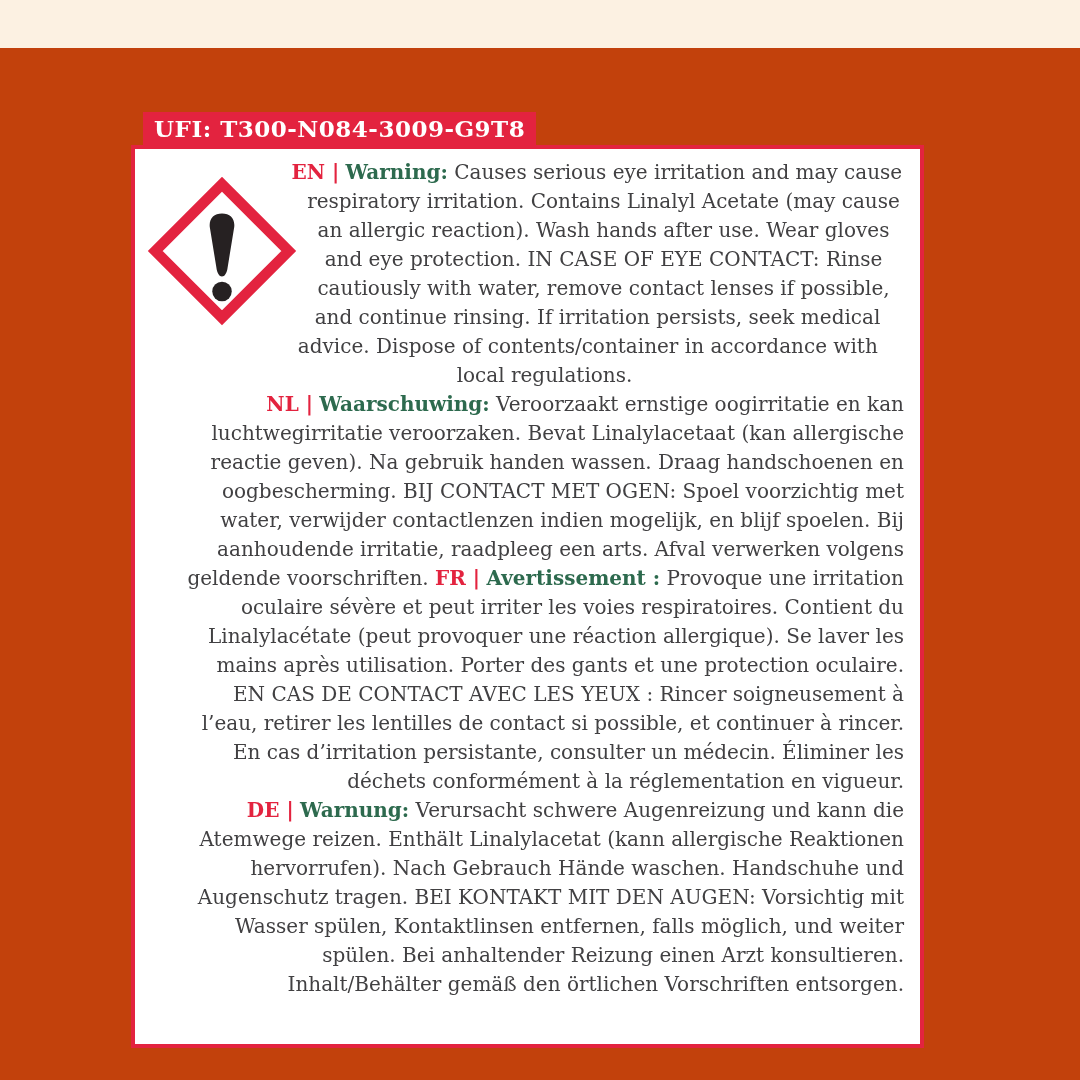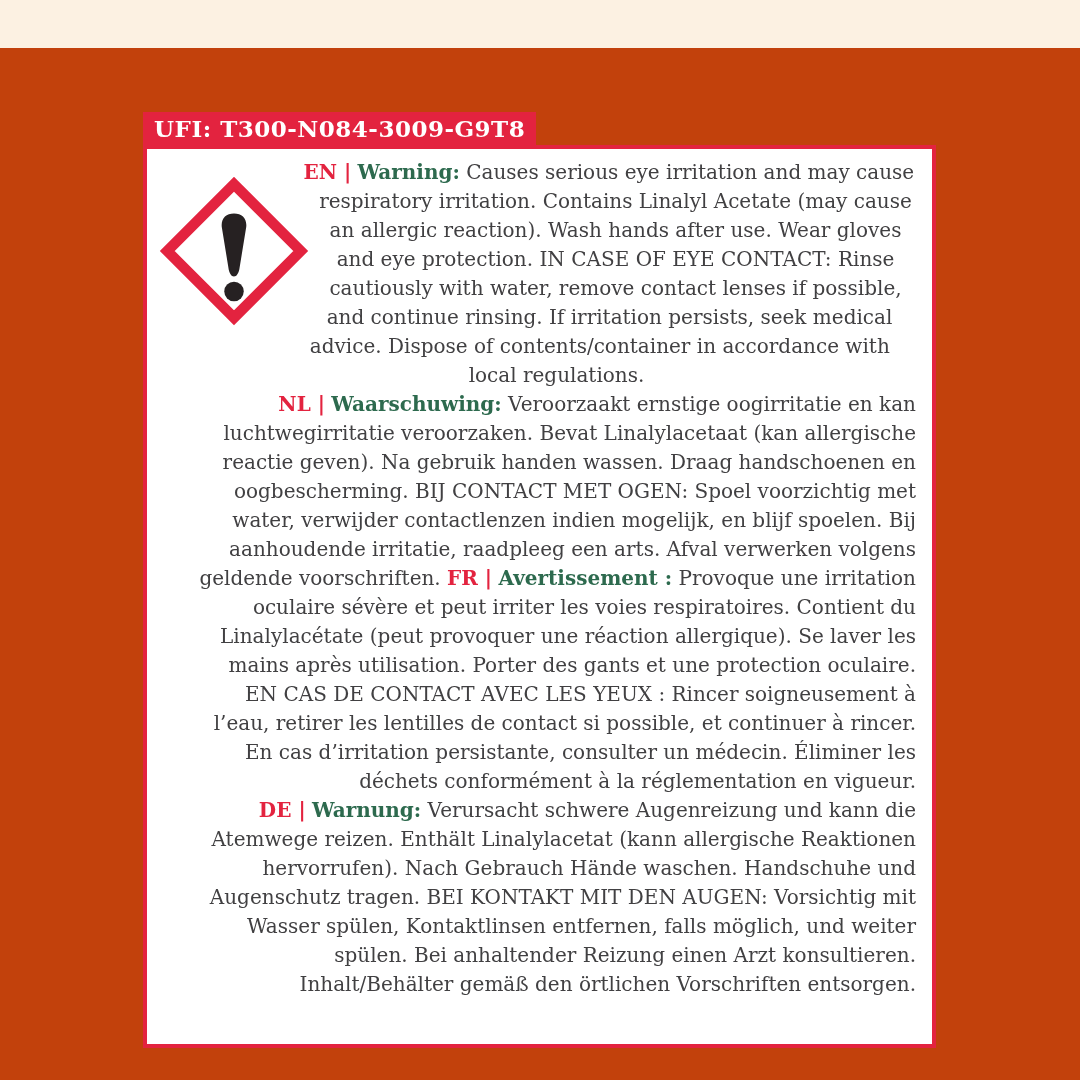--- a/index.html
+++ b/index.html
@@ -24,21 +24,21 @@
     font-size: 23px;
     font-weight: bold;
     line-height: 34px;
     padding: 0 11px;
     letter-spacing: 0.5px;
     white-space: nowrap;
     z-index: 2;
   }
   .label-box {
     position: absolute;
-    left: 143px; top: 97px;
+    left: 131px; top: 97px;
     width: 793px; height: 903px;
     background: #FFFFFF;
     border: 4px solid #E3233F;
     box-sizing: border-box;
     z-index: 1;
   }
   .label-content {
     padding: 9px 16px 0 50px;
     color: #414042;
     font-size: 20px;

